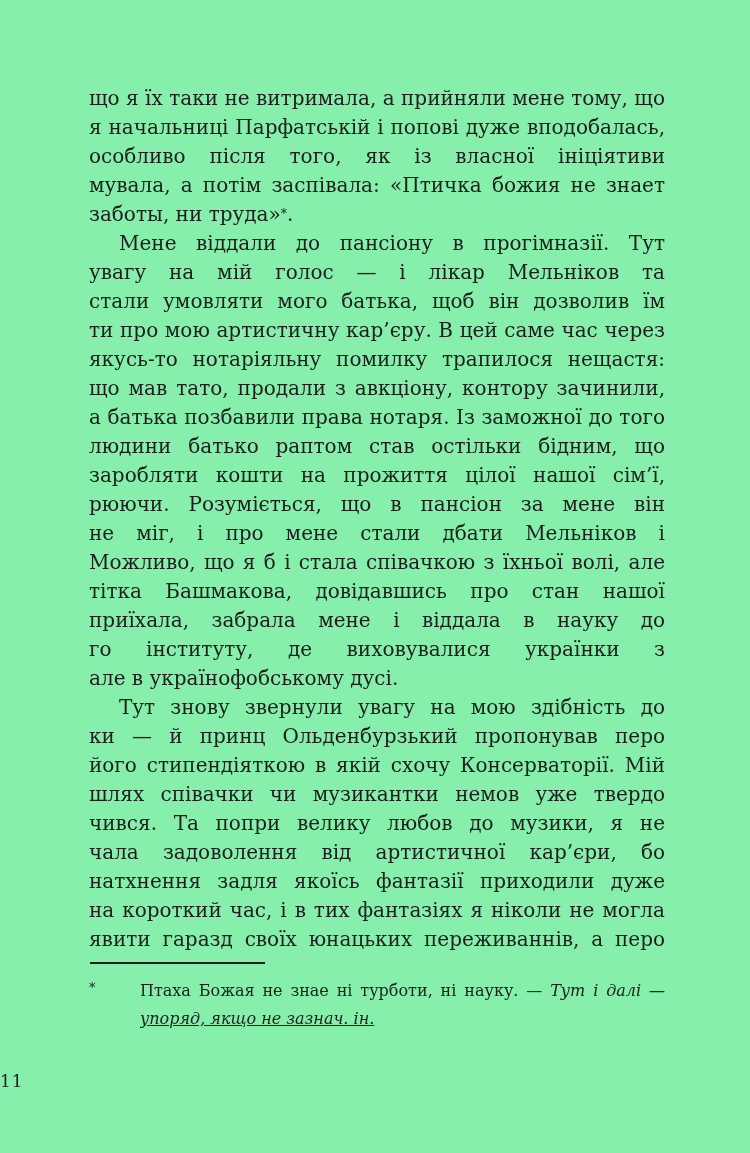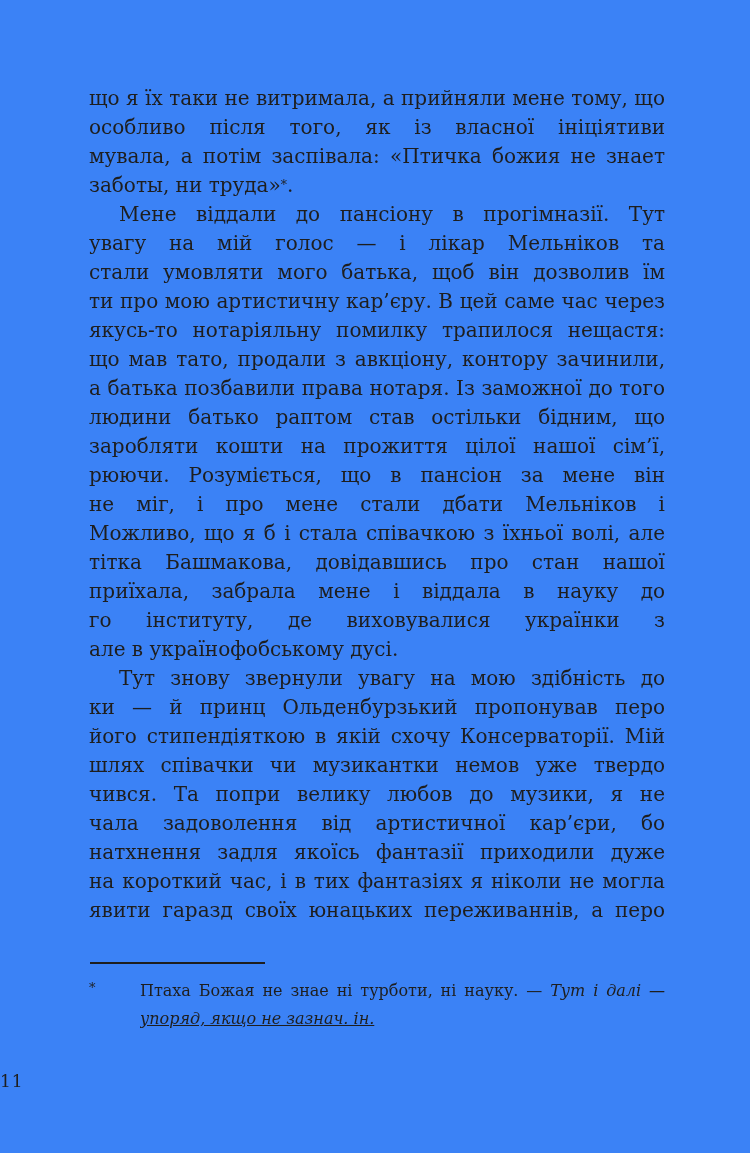--- a/index.html
+++ b/index.html
@@ -4,21 +4,21 @@
 <style>
   html, body {
     margin: 0;
     padding: 0;
     background: #ffffff;
   }
   .page {
     position: relative;
     width: 750px;
     height: 1153px;
-    background: #3b82f6;
+    background: #86efac;
     color: #1e1e1e;
     font-family: "DejaVu Serif", "Liberation Serif", serif;
     overflow: hidden;
   }
   .main-text {
     position: absolute;
     left: 89px;
     top: 84px;
     width: 576px;
     font-size: 20px;
@@ -92,20 +92,21 @@
 </style>
 </head>
 <body>
 
 <div class="page">
 
   <div class="main-text">
 
     <div class="paragraph">
       <div class="line">що я їх таки не витримала, а прийняли мене тому, що</div>
+      <div class="line">я начальниці Парфатській і попові дуже вподобалась,</div>
       <div class="line">особливо після того, як із власної ініціятиви продекля-</div>
       <div class="line">мувала, а потім заспівала: «Птичка божия не знает ни</div>
       <div class="line last"><span>заботы, ни труда»</span><sup class="note-ref">*</sup><span>.</span></div>
     </div>
 
     <div class="paragraph">
       <div class="line indent">Мене віддали до пансіону в прогімназії. Тут звернули</div>
       <div class="line">увагу на мій голос — і лікар Мельніков та начальниця</div>
       <div class="line">стали умовляти мого батька, щоб він дозволив їм подба-</div>
       <div class="line">ти про мою артистичну кар’єру. В цей саме час через</div>

